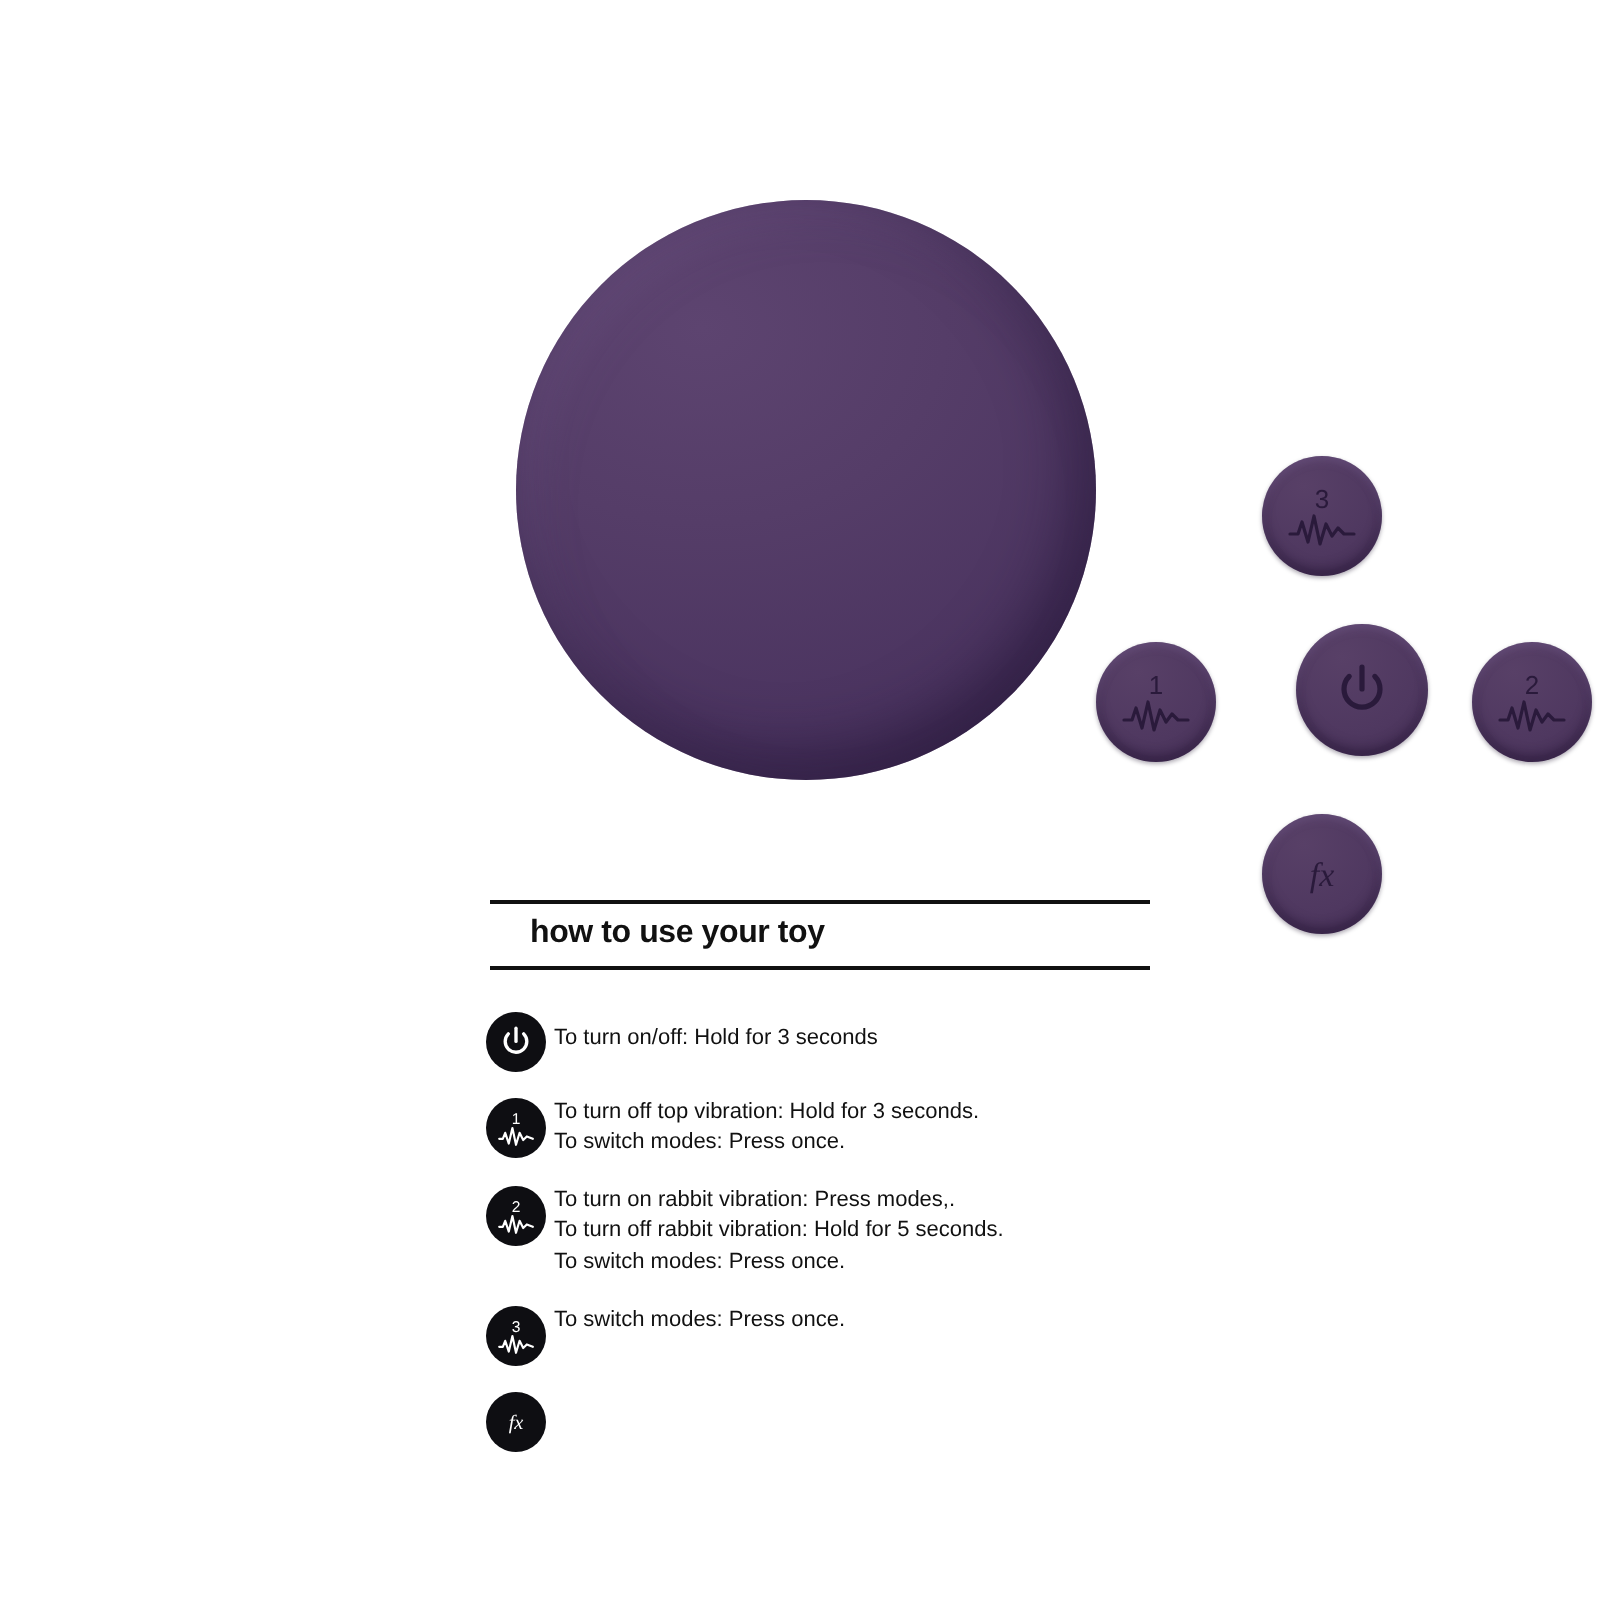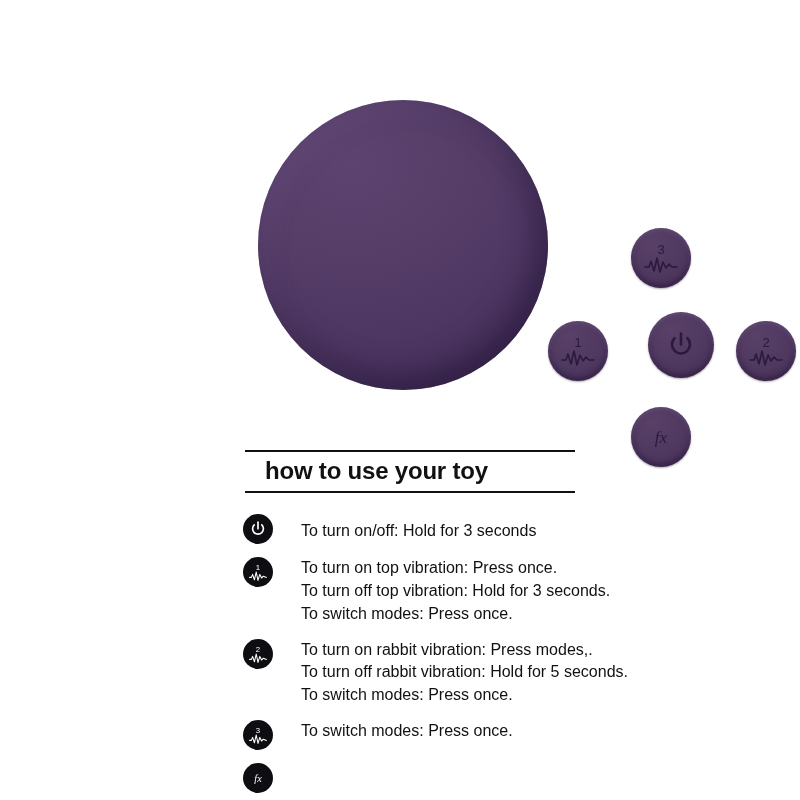--- a/index.html
+++ b/index.html
@@ -72,21 +72,21 @@
     margin-left: 245px;
   }
   .rule {
     height: 2px;
     background: #111111;
     width: 100%;
   }
   .rule.top { margin-bottom: 6px; }
   .rule.bottom { margin-top: 7px; }
   .title-text {
-    font-size: 24px;
+    font-size: 16px;
     font-weight: bold;
     letter-spacing: -0.2px;
     padding-left: 20px;
     line-height: 1.1;
   }
 
   .rows {
     margin-top: 20px;
     margin-left: 243px;
   }
@@ -101,22 +101,22 @@
     border-radius: 50%;
     background: #0e0e12;
     color: #ffffff;
     display: flex;
     align-items: center;
     justify-content: center;
     flex: 0 0 30px;
     margin-top: 1px;
   }
   .row-lines {
-    margin-left: 28px;
-    font-size: 16px;
+    margin-left: 4px;
+    font-size: 11px;
     line-height: 1.42;
     padding-top: 1px;
   }
   .row-lines .bold { font-weight: normal; }
 
   .row.single .row-lines { padding-top: 7px; }
 </style>
 </head>
 <body>
 
@@ -183,21 +183,20 @@
     </div>
 
     <div class="row">
       <div class="row-icon">
         <svg width="24" height="24" viewBox="0 0 40 36" aria-hidden="true">
           <text x="20" y="15" text-anchor="middle" font-family="Liberation Sans, sans-serif" font-size="13" fill="#ffffff">1</text>
           <path d="M6 27 L9 27 L11 22 L14 31 L17 18 L20 32 L23 22 L26 28 L29 25 L34 27" fill="none" stroke="#ffffff" stroke-width="1.8" stroke-linecap="round" stroke-linejoin="round"></path>
         </svg>
       </div>
       <div class="row-lines">
-        <div>To turn on top vibration: Press once.</div>
         <div class="bold">To turn off top vibration: Hold for 3 seconds.</div>
         <div>To switch modes: Press once.</div>
       </div>
     </div>
 
     <div class="row">
       <div class="row-icon">
         <svg width="24" height="24" viewBox="0 0 40 36" aria-hidden="true">
           <text x="20" y="15" text-anchor="middle" font-family="Liberation Sans, sans-serif" font-size="13" fill="#ffffff">2</text>
           <path d="M6 27 L9 27 L11 22 L14 31 L17 18 L20 32 L23 22 L26 28 L29 25 L34 27" fill="none" stroke="#ffffff" stroke-width="1.8" stroke-linecap="round" stroke-linejoin="round"></path>

